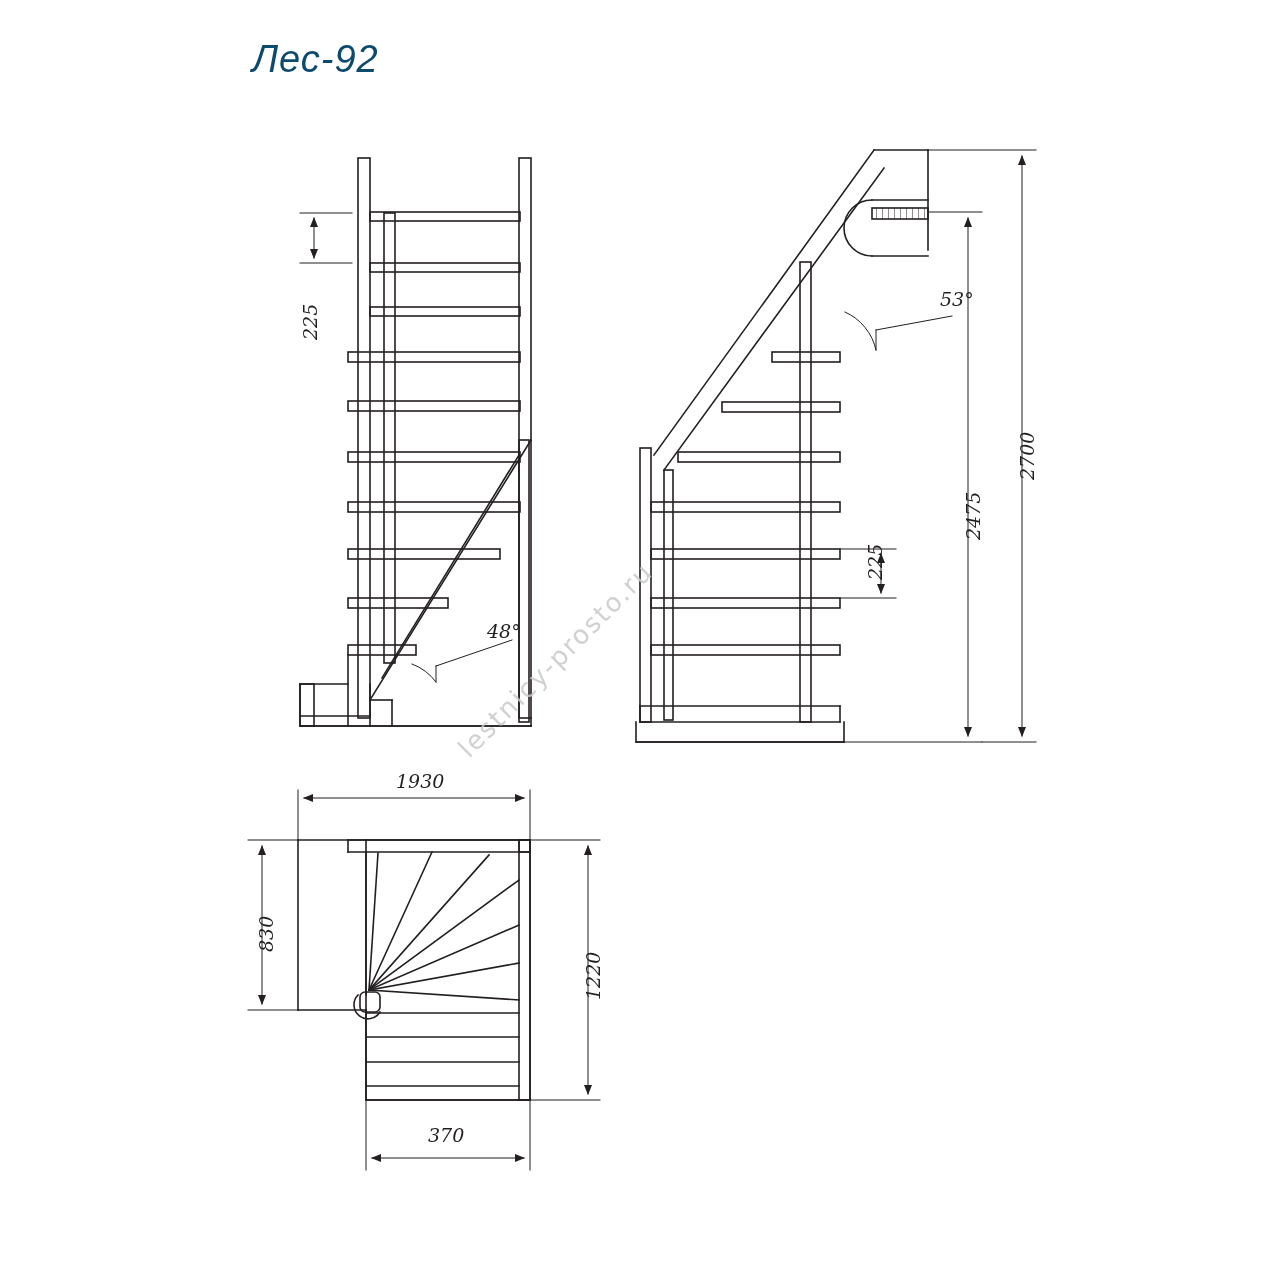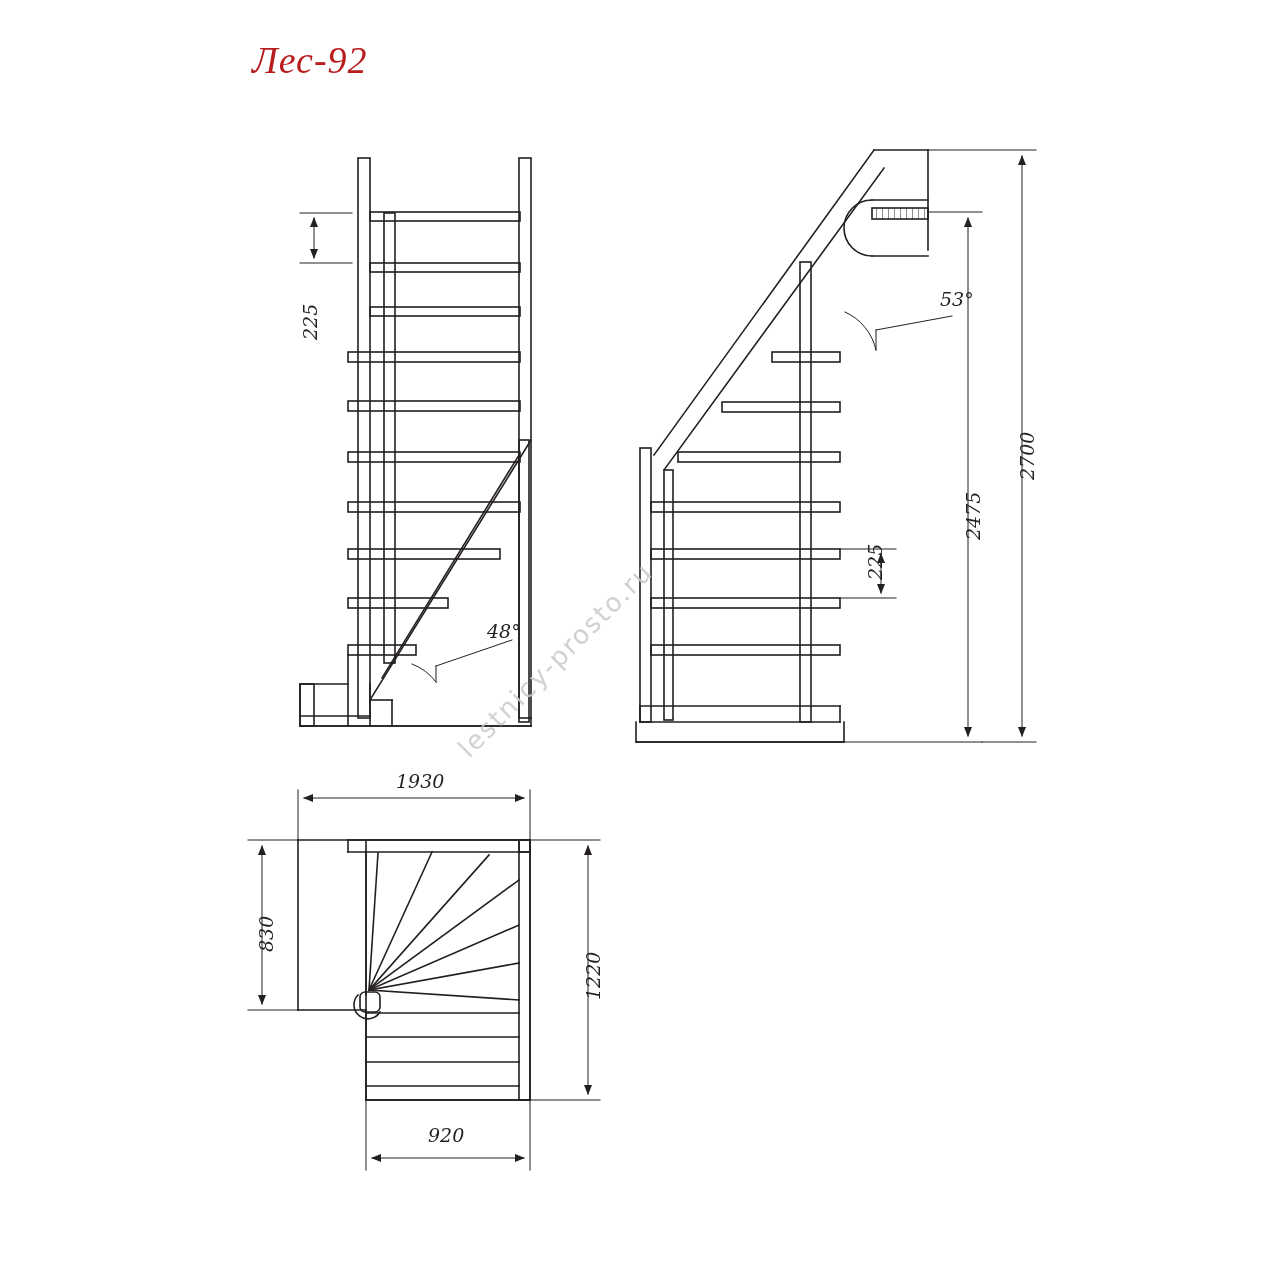--- a/index.html
+++ b/index.html
@@ -6,24 +6,24 @@
   body{
     width:1280px;height:1280px;
     background:#ffffff;
     font-family:"DejaVu Serif", serif;
     overflow:hidden;
     position:relative;
   }
   #sheet{position:absolute;left:0;top:0;width:1280px;height:1280px;}
   .title{
     position:absolute;
-    font-family:Liberation Serif, serif;
+    font-family:Liberation Sans, sans-serif;
     font-style:italic;
     font-size:38px;
-    color:#b91c1c;
+    color:#0c4a6e;
     letter-spacing:1px;
     white-space:nowrap;
   }
   .dim{
     position:absolute;
     font-family:"DejaVu Serif", serif;
     font-style:italic;
     font-size:19px;
     color:#231f20;
     white-space:nowrap;
@@ -252,18 +252,18 @@
 
   <div class="dim vert" style="left:1016px;top:480px;">2700</div>
 
   
   <div class="dim" style="left:396px;top:770px;">1930</div>
 
   <div class="dim vert" style="left:255px;top:952px;">830</div>
 
   <div class="dim vert" style="left:582px;top:1000px;">1220</div>
 
-  <div class="dim" style="left:428px;top:1124px;">920</div>
+  <div class="dim" style="left:428px;top:1124px;">370</div>
 
   
   <div class="wm" style="left:452px;top:742px;">lestnicy-prosto.ru</div>
 
 </div>
 
 </body></html>

